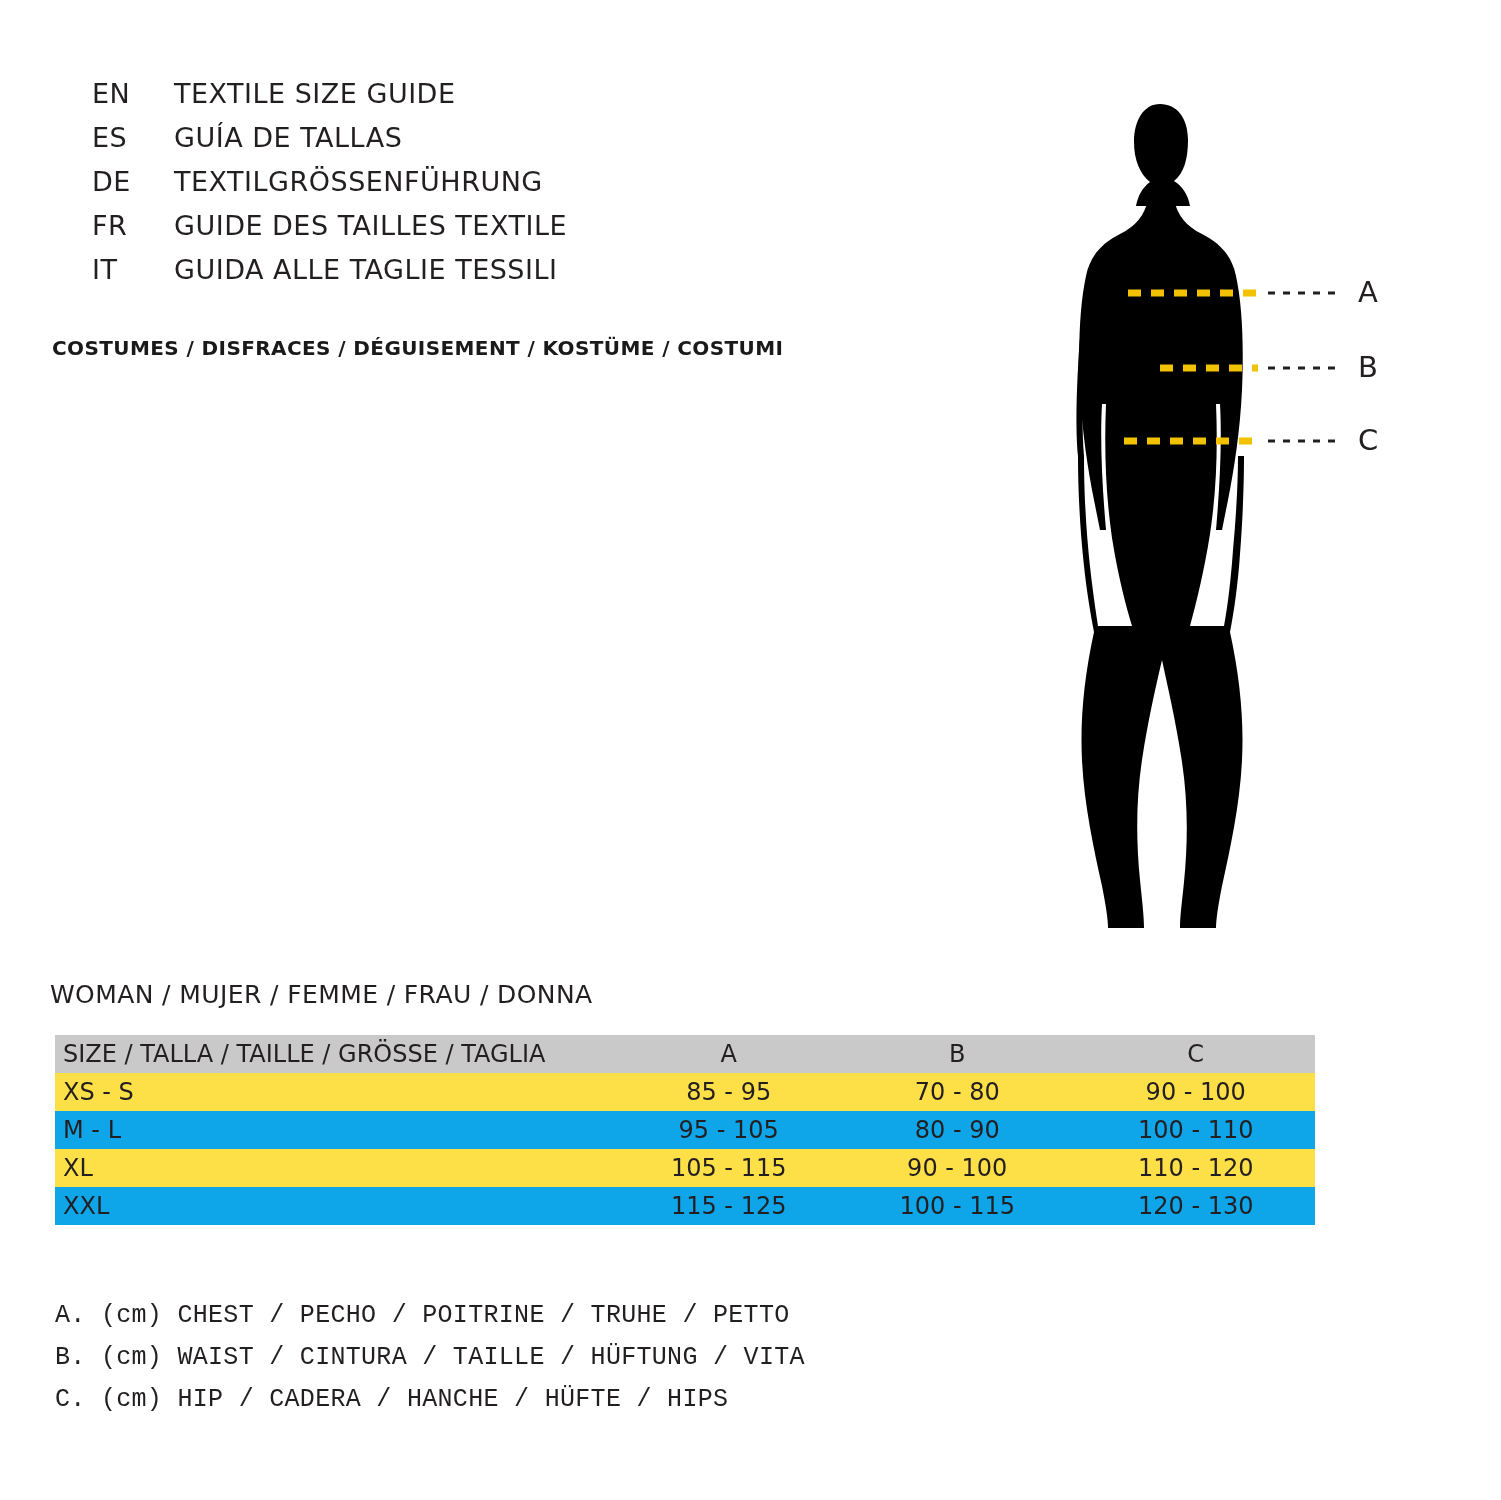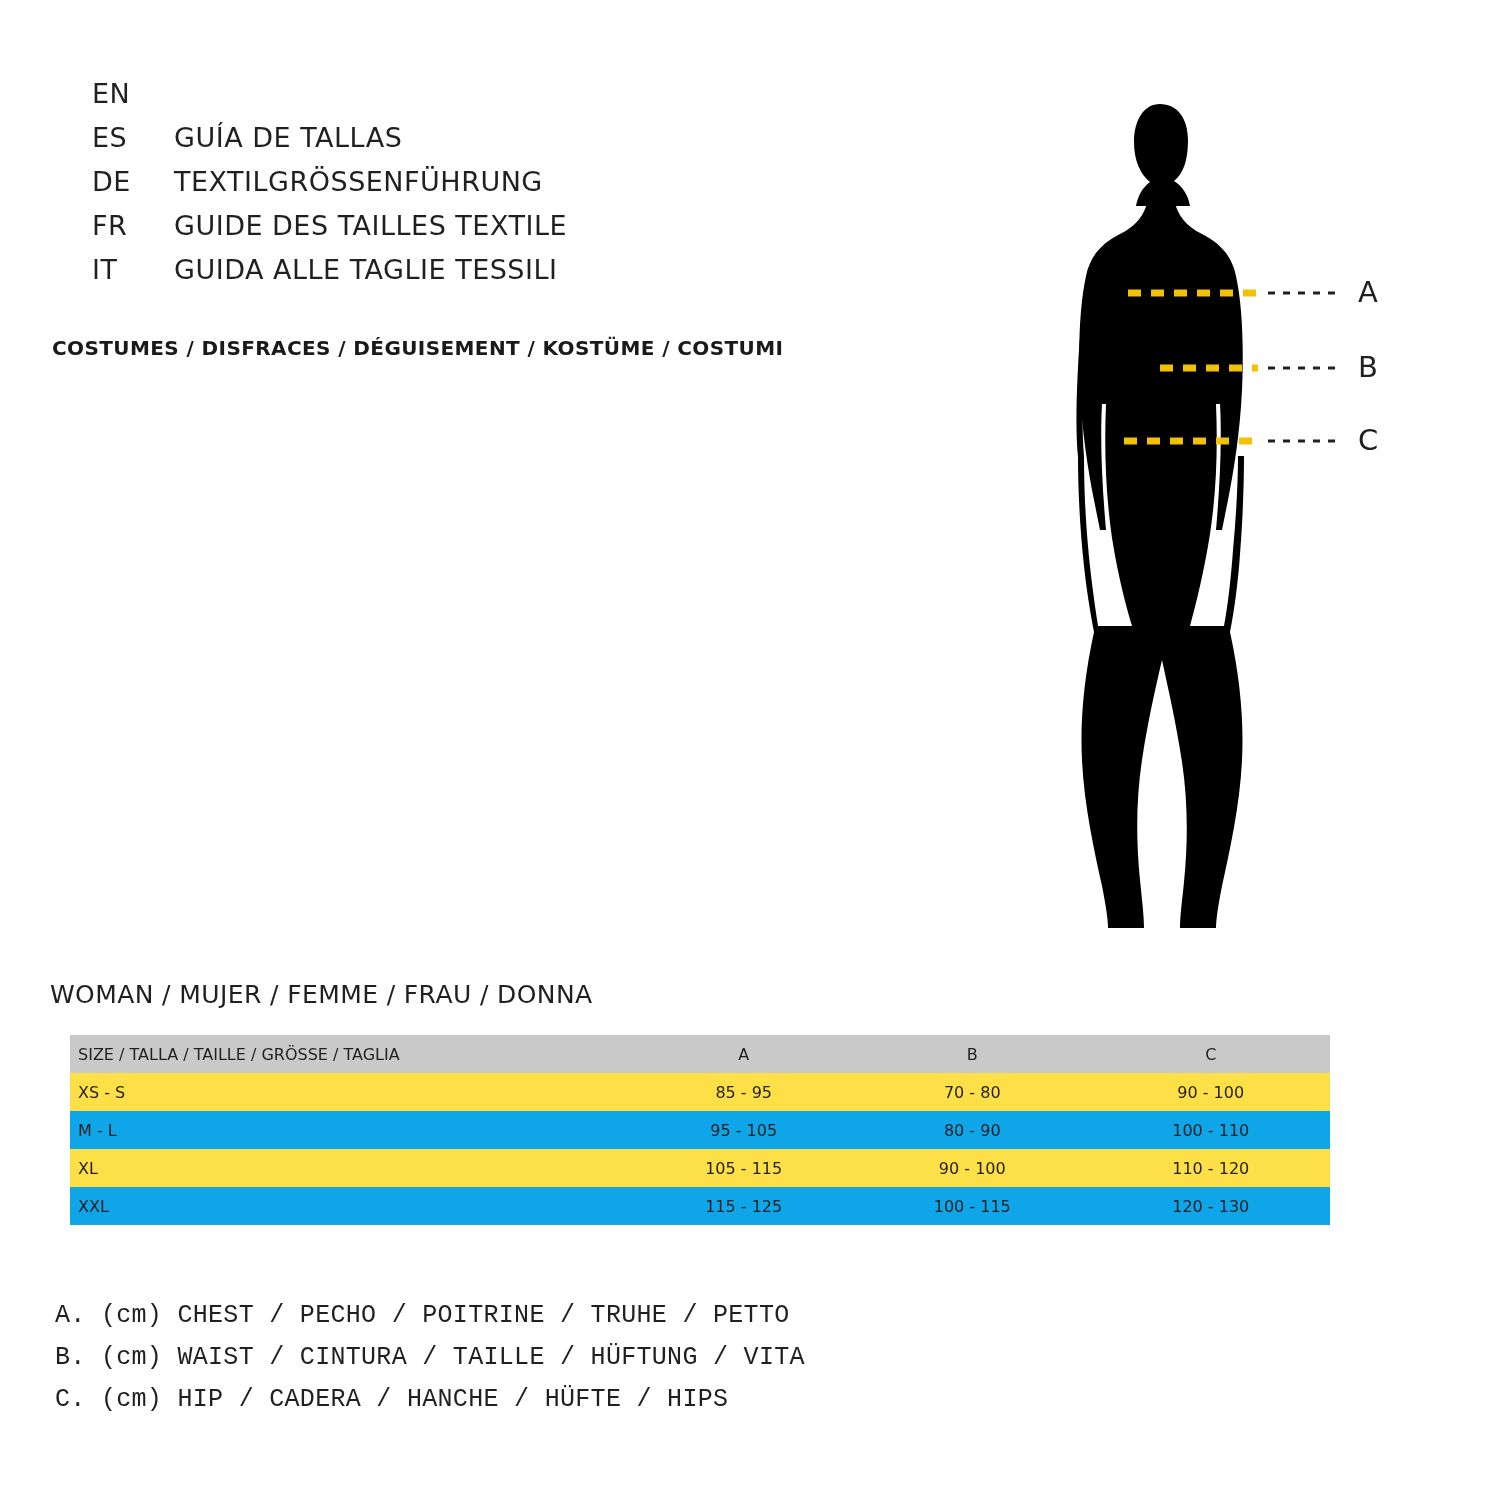--- a/index.html
+++ b/index.html
@@ -77,25 +77,25 @@
   .table-heading {
     position: absolute;
     left: 50px;
     top: 980px;
     font-size: 25px;
     letter-spacing: 0.4px;
     color: #231f20;
   }
   table.size-table {
     position: absolute;
-    left: 70px;
+    left: 55px;
     top: 1035px;
     width: 1260px;
     border-collapse: collapse;
-    font-size: 16px;
+    font-size: 24px;
     color: #231f20;
   }
   table.size-table th,
   table.size-table td {
     padding: 0;
     height: 38px;
     font-weight: normal;
     text-align: center;
     vertical-align: middle;
   }
@@ -129,20 +129,21 @@
     color: #231f20;
   }
   .legend div { white-space: nowrap; font-family: Liberation Mono, monospace; }
 </style>
 </head>
 <body>
 
 <div class="lang-block">
   <div class="lang-row">
     <span class="lang-code">EN</span>
+    <span class="lang-text">TEXTILE SIZE GUIDE</span>
   </div>
   <div class="lang-row">
     <span class="lang-code">ES</span>
     <span class="lang-text">GUÍA DE TALLAS</span>
   </div>
   <div class="lang-row">
     <span class="lang-code">DE</span>
     <span class="lang-text">TEXTILGRÖSSENFÜHRUNG</span>
   </div>
   <div class="lang-row">

